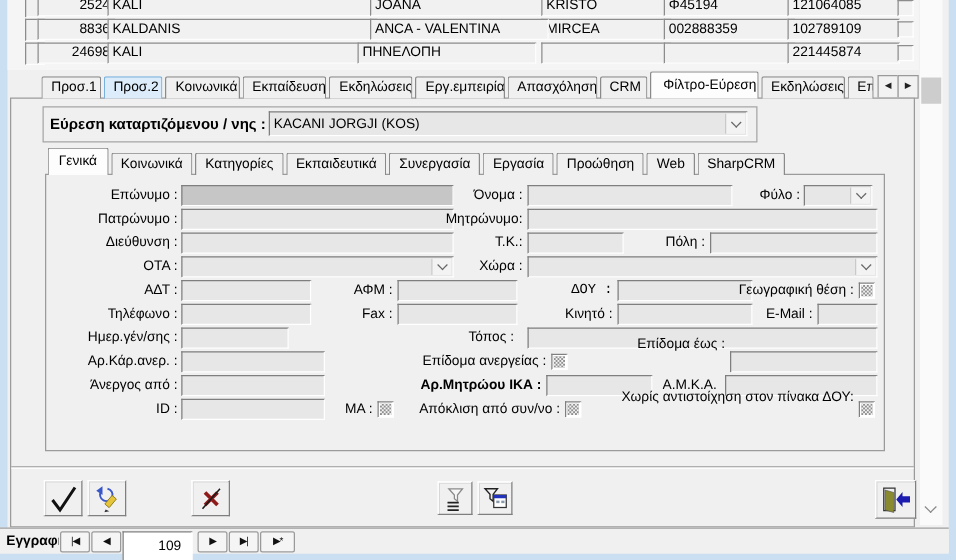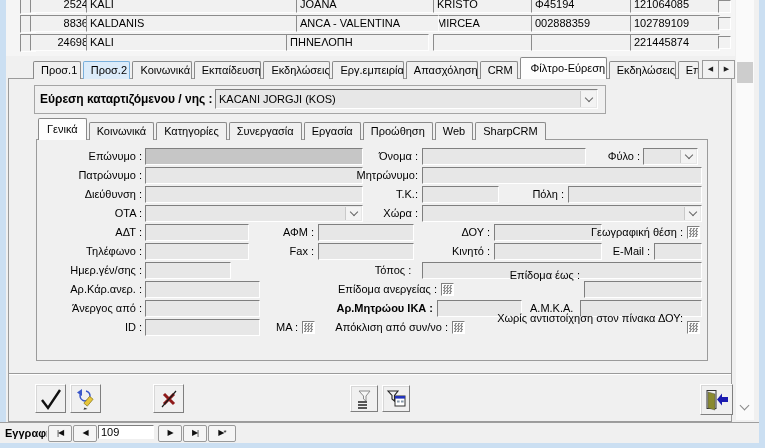--- a/index.html
+++ b/index.html
@@ -46,24 +46,24 @@
   
   .tbtn{position:absolute;width:31px;height:29px;background:#f0f0f0;
         border-top:1px solid #ffffff;border-left:1px solid #ffffff;
         border-bottom:1px solid #7f7f7f;border-right:1px solid #7f7f7f;
         box-shadow:1px 1px 0 #d7d7d7 inset;display:flex;align-items:center;justify-content:center;box-sizing:border-box;}
   
   .statusbar{position:absolute;left:0;top:422px;width:759px;height:20px;background:#f0f0f0;
              border-top:1px solid #9e9e9e;}
   .navbtn{position:absolute;top:2px;height:15px;background:#f5f5f5;border:1px solid #9a9a9a;border-radius:2px;
           font-size:8px;line-height:14px;text-align:center;letter-spacing:-1px;color:#111;}
-  .navbox{position:absolute;top:2px;height:14px;background:#fff;
+  .navbox{position:absolute;top:2px;height:24px;background:#fff;
           border-top:1px solid #7f7f7f;border-left:1px solid #7f7f7f;
           border-bottom:1px solid #fff;border-right:1px solid #fff;
-          box-sizing:border-box;line-height:13px;padding-right:8px;}
+          box-sizing:border-box;text-align:right;line-height:13px;padding-right:8px;}
   
   .vscroll{position:absolute;left:736px;top:0;width:18px;height:420px;background:#fafafa;}
   .vthumb{position:absolute;left:1px;top:62px;width:16px;height:21px;background:#cdcdcd;}
   .vchev{position:absolute;left:5px;top:402px;width:6px;height:6px;
          border-right:1px solid #888;border-bottom:1px solid #888;transform:rotate(45deg);}
   .sep{position:absolute;left:9px;top:373px;width:722px;height:0;
        border-top:1px solid #9a9a9a;border-bottom:1px solid #ffffff;}
 </style>
 </head>
 <body>
@@ -129,20 +129,21 @@
     <div class="cval" style="line-height:18px;">KACANI JORGJI (KOS)</div>
     <div class="arrow">
         <div class="chev"></div>
       </div>
   </div>
 
   <div class="tabstrip" style="left:38px;top:119px;height:21px;z-index:5;">
     <div class="tab active" style="padding:0 8px;">Γενικά</div>
     <div class="tab">Κοινωνικά</div>
     <div class="tab">Κατηγορίες</div>
+    <div class="tab">Εκπαιδευτικά</div>
     <div class="tab">Συνεργασία</div>
     <div class="tab">Εργασία</div>
     <div class="tab">Προώθηση</div>
     <div class="tab">Web</div>
     <div class="tab">SharpCRM</div>
   </div>
   <div class="panel3d" style="left:36px;top:139px;width:672px;height:222px;"></div>
 
   <div class="lbl" style="left:40px;top:148px;width:102px;">Επώνυμο :</div>
   <div class="fld focus" style="left:145px;top:148px;width:218px;"></div>
@@ -177,21 +178,21 @@
   <div class="fld combo" style="left:422px;top:205px;width:280px;">
       <div class="arrow">
         <div class="chev"></div>
       </div>
     </div>
 
   <div class="lbl" style="left:40px;top:224px;width:102px;">ΑΔΤ :</div>
   <div class="fld" style="left:145px;top:224px;width:104px;"></div>
   <div class="lbl" style="left:264px;top:224px;width:50px;">ΑΦΜ :</div>
   <div class="fld" style="left:318px;top:224px;width:96px;"></div>
-  <div class="lbl" style="left:440px;top:224px;width:50px;">ΔΟΥ :</div>
+  <div class="lbl" style="left:440px;top:224px;width:50px;font-family:Liberation Mono, monospace;">ΔΟΥ :</div>
   <div class="fld" style="left:494px;top:224px;width:108px;"></div>
   <div class="lbl" style="left:565px;top:224px;width:118px;">Γεωγραφική θέση :</div>
   <div class="cb" style="left:687px;top:226px;">
       <div class="hatch"></div>
     </div>
 
   <div class="lbl" style="left:40px;top:243px;width:102px;">Τηλέφωνο :</div>
   <div class="fld" style="left:145px;top:243px;width:104px;"></div>
   <div class="lbl" style="left:274px;top:243px;width:40px;">Fax :</div>
   <div class="fld" style="left:318px;top:243px;width:96px;"></div>

